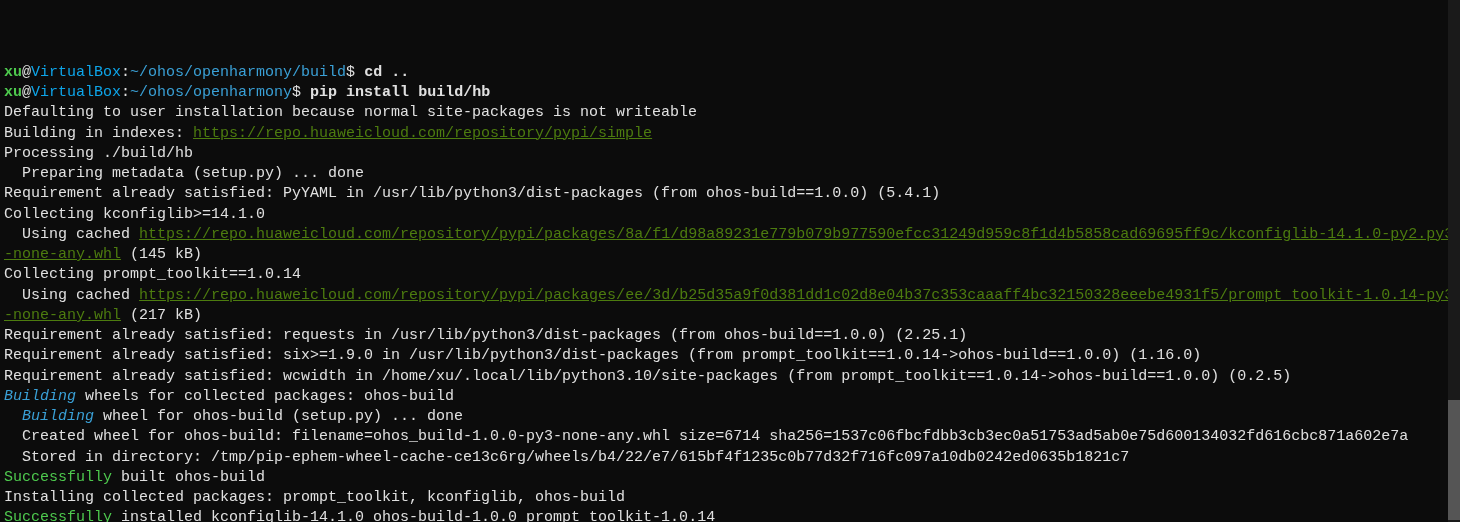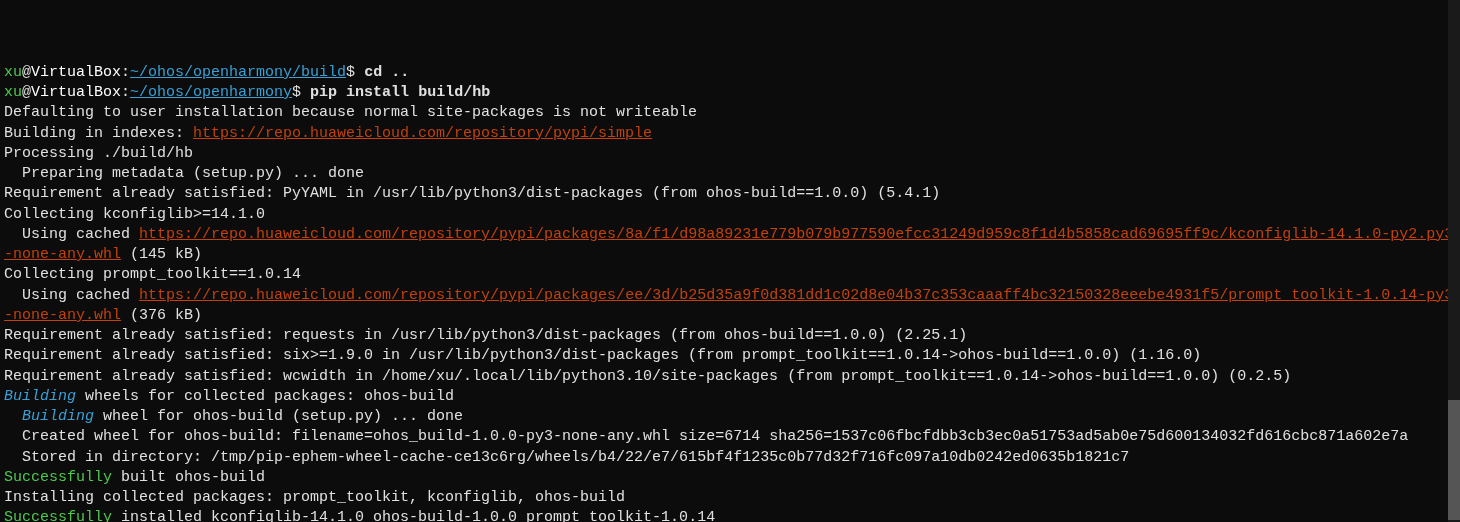--- a/index.html
+++ b/index.html
@@ -14,24 +14,24 @@
     overflow: hidden;
   }
   .terminal {
     padding: 2px 4px;
     white-space: pre-wrap;
     word-break: break-all;
     position: relative;
   }
   .green { color: #4ec94e; margin-top: 28px; }
   .blue  { color: #3aa0d6; font-style: italic; }
-  .link { color: #c2410c; text-decoration: underline; }
-  .prompt-user { color: #4ec94e; }
-  .prompt-host { color: #ffffff; margin-top: 48px; }
-  .prompt-path { color: #3aa0d6; text-decoration: underline; }
+  .link { color: #4d7c0f; text-decoration: underline; }
+  .prompt-user { color: #4ec94e; font-weight: bold; }
+  .prompt-host { color: #0ea5e9; margin-top: 48px; }
+  .prompt-path { color: #3aa0d6; }
   .prompt-sep  { color: #e0e0e0; }
   .cmd { color: #e0e0e0; font-weight: bold; }
   .scrollbar {
     position: absolute;
     right: 0;
     top: 400px;
     width: 12px;
     height: 120px;
     background: #555;
   }
@@ -53,21 +53,21 @@
 <span><span class="prompt-user">xu</span><span class="prompt-sep">@</span><span class="prompt-host">VirtualBox</span><span class="prompt-sep">:</span><span class="prompt-path">~/ohos/openharmony/build</span><span class="prompt-sep">$ </span><span class="cmd">cd ..</span></span>
 <span><span class="prompt-user">xu</span><span class="prompt-sep">@</span><span class="prompt-host">VirtualBox</span><span class="prompt-sep">:</span><span class="prompt-path">~/ohos/openharmony</span><span class="prompt-sep">$ </span><span class="cmd">pip install build/hb</span></span>
 <span>Defaulting to user installation because normal site-packages is not writeable</span>
 <span><span>Building in indexes: </span><span class="link">https://repo.huaweicloud.com/repository/pypi/simple</span></span>
 <span>Processing ./build/hb</span>
 <span>  Preparing metadata (setup.py) ... done</span>
 <span>Requirement already satisfied: PyYAML in /usr/lib/python3/dist-packages (from ohos-build==1.0.0) (5.4.1)</span>
 <span>Collecting kconfiglib&gt;=14.1.0</span>
 <span><span>  Using cached </span><span class="link">https://repo.huaweicloud.com/repository/pypi/packages/8a/f1/d98a89231e779b079b977590efcc31249d959c8f1d4b5858cad69695ff9c/kconfiglib-14.1.0-py2.py3-none-any.whl</span><span> (145 kB)</span></span>
 <span>Collecting prompt_toolkit==1.0.14</span>
-<span><span>  Using cached </span><span class="link">https://repo.huaweicloud.com/repository/pypi/packages/ee/3d/b25d35a9f0d381dd1c02d8e04b37c353caaaff4bc32150328eeebe4931f5/prompt_toolkit-1.0.14-py3-none-any.whl</span><span> (376 kB)</span></span>
+<span><span>  Using cached </span><span class="link">https://repo.huaweicloud.com/repository/pypi/packages/ee/3d/b25d35a9f0d381dd1c02d8e04b37c353caaaff4bc32150328eeebe4931f5/prompt_toolkit-1.0.14-py3-none-any.whl</span><span> (217 kB)</span></span>
 <span>Requirement already satisfied: requests in /usr/lib/python3/dist-packages (from ohos-build==1.0.0) (2.25.1)</span>
 <span>Requirement already satisfied: six&gt;=1.9.0 in /usr/lib/python3/dist-packages (from prompt_toolkit==1.0.14-&gt;ohos-build==1.0.0) (1.16.0)</span>
 <span>Requirement already satisfied: wcwidth in /home/xu/.local/lib/python3.10/site-packages (from prompt_toolkit==1.0.14-&gt;ohos-build==1.0.0) (0.2.5)</span>
 <span><span class="blue">Building</span><span> wheels for collected packages: ohos-build</span></span>
 <span><span class="blue">  Building</span><span> wheel for ohos-build (setup.py) ... done</span></span>
 <span>  Created wheel for ohos-build: filename=ohos_build-1.0.0-py3-none-any.whl size=6714 sha256=1537c06fbcfdbb3cb3ec0a51753ad5ab0e75d600134032fd616cbc871a602e7a</span>
 <span>  Stored in directory: /tmp/pip-ephem-wheel-cache-ce13c6rg/wheels/b4/22/e7/615bf4f1235c0b77d32f716fc097a10db0242ed0635b1821c7</span>
 <span><span class="green">Successfully</span><span> built ohos-build</span></span>
 <span>Installing collected packages: prompt_toolkit, kconfiglib, ohos-build</span>
 <span><span class="green">Successfully</span><span> installed kconfiglib-14.1.0 ohos-build-1.0.0 prompt_toolkit-1.0.14</span></span>

